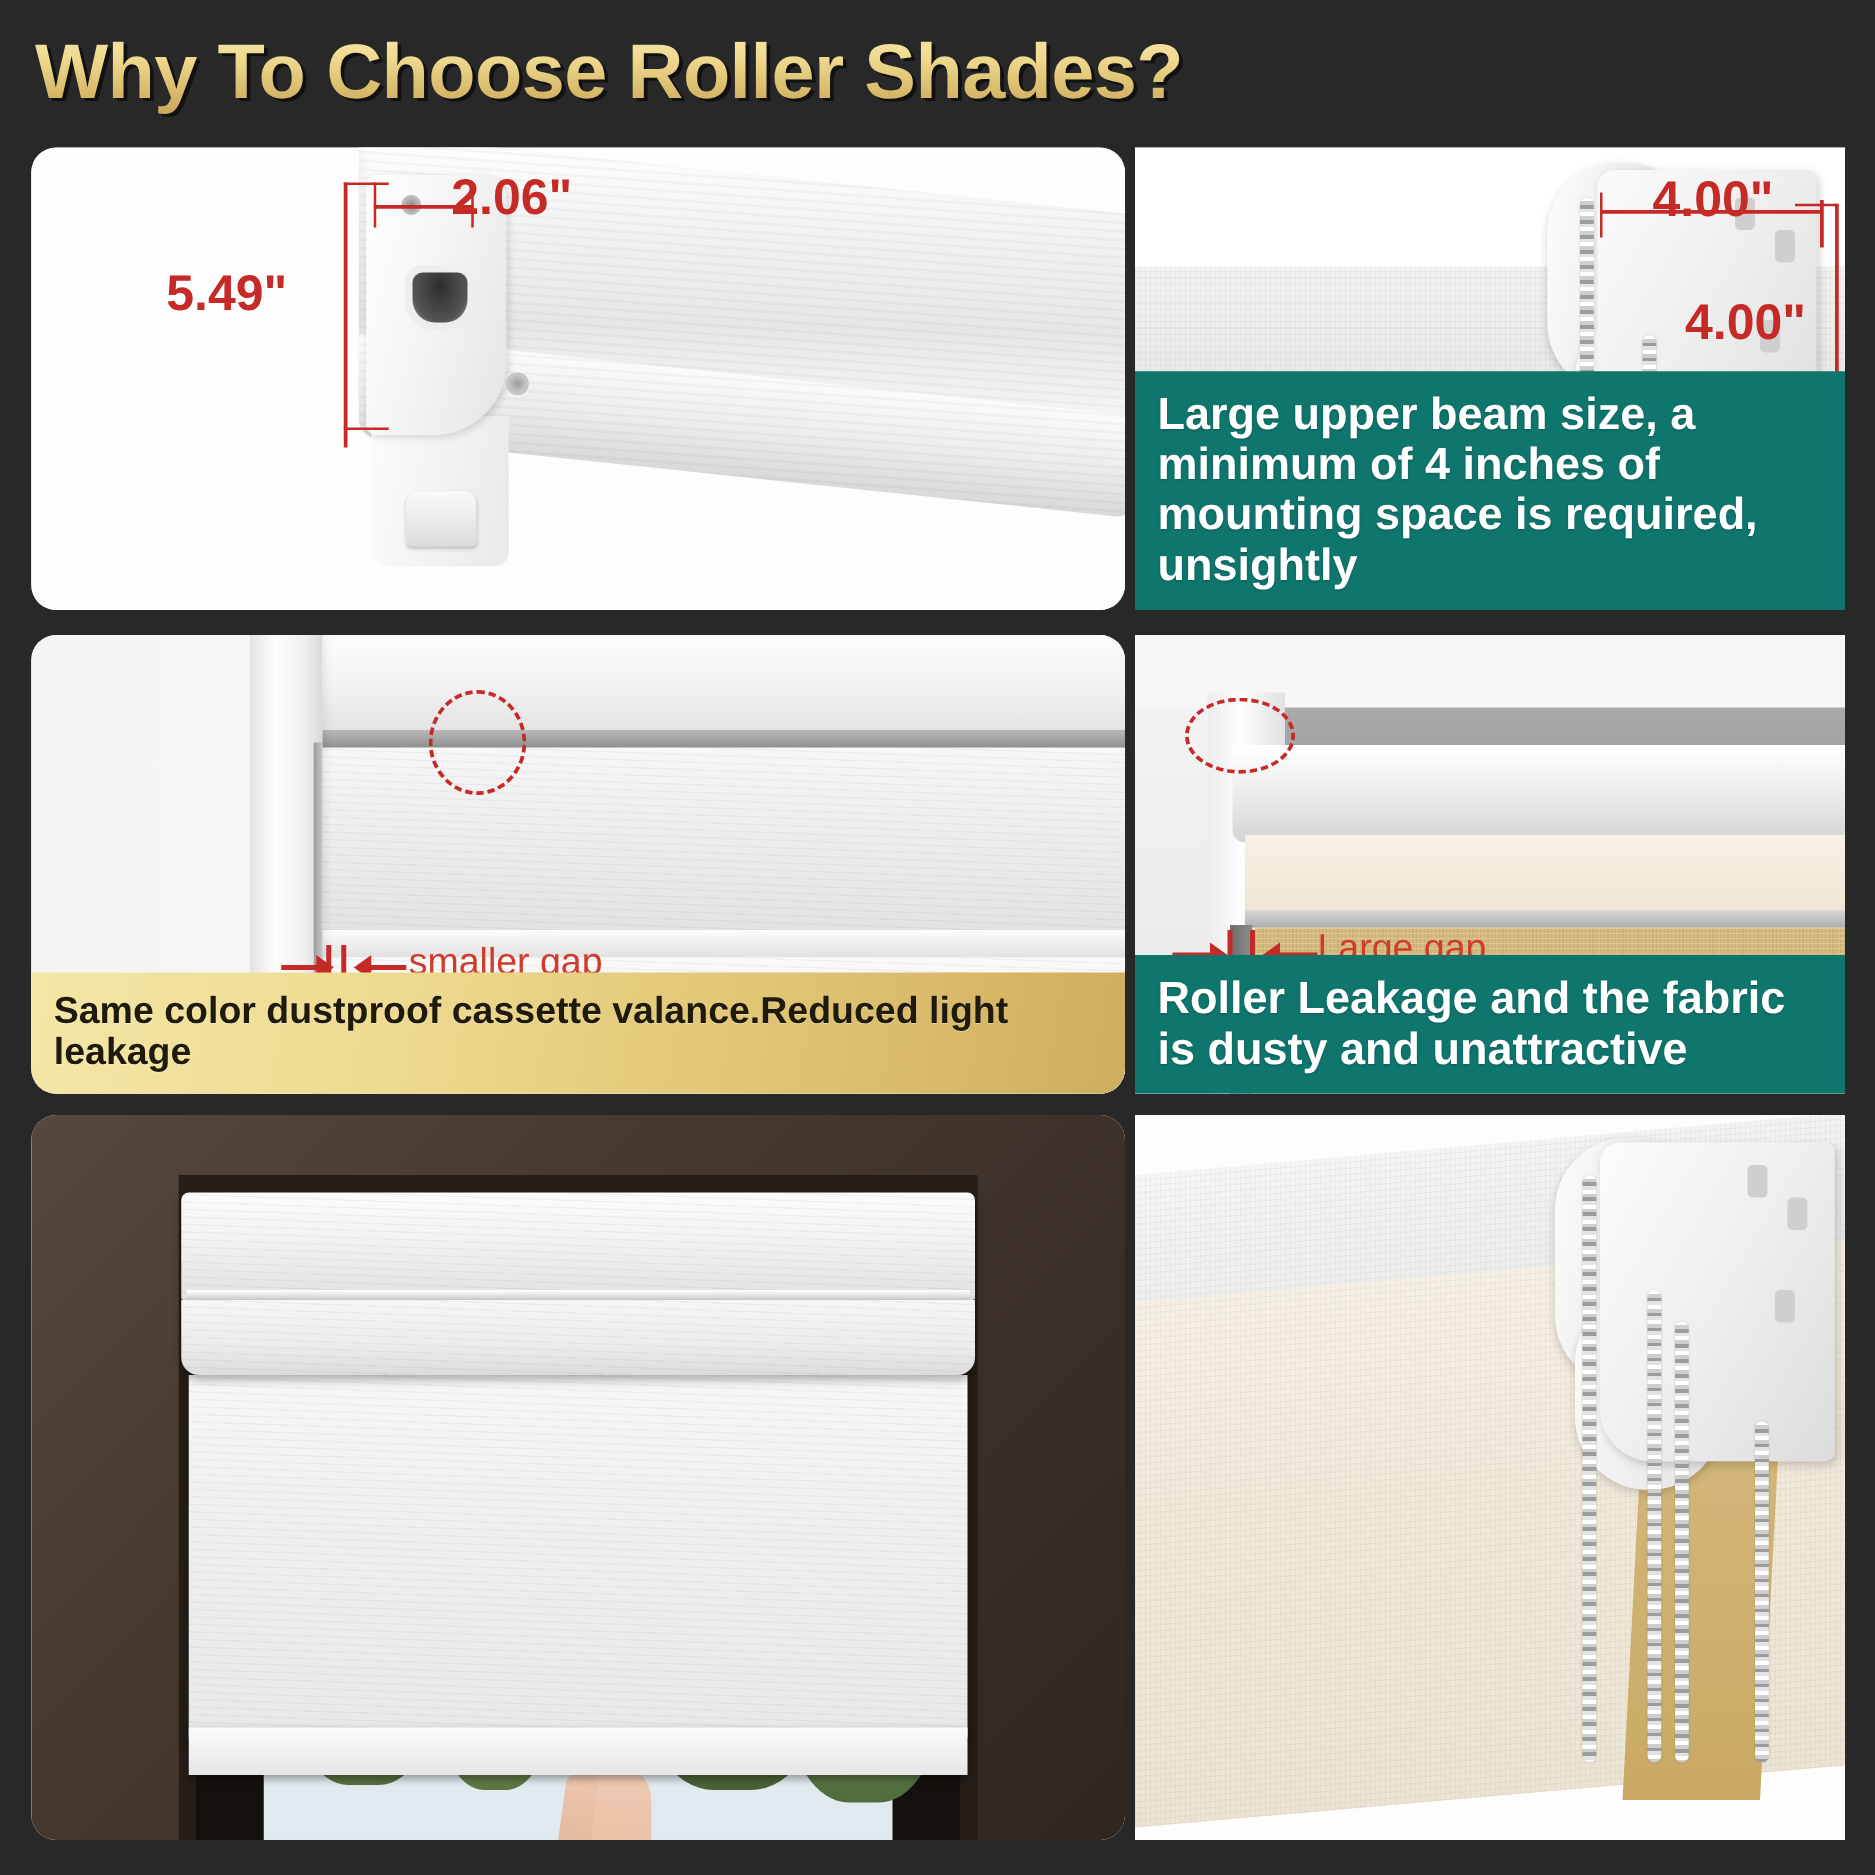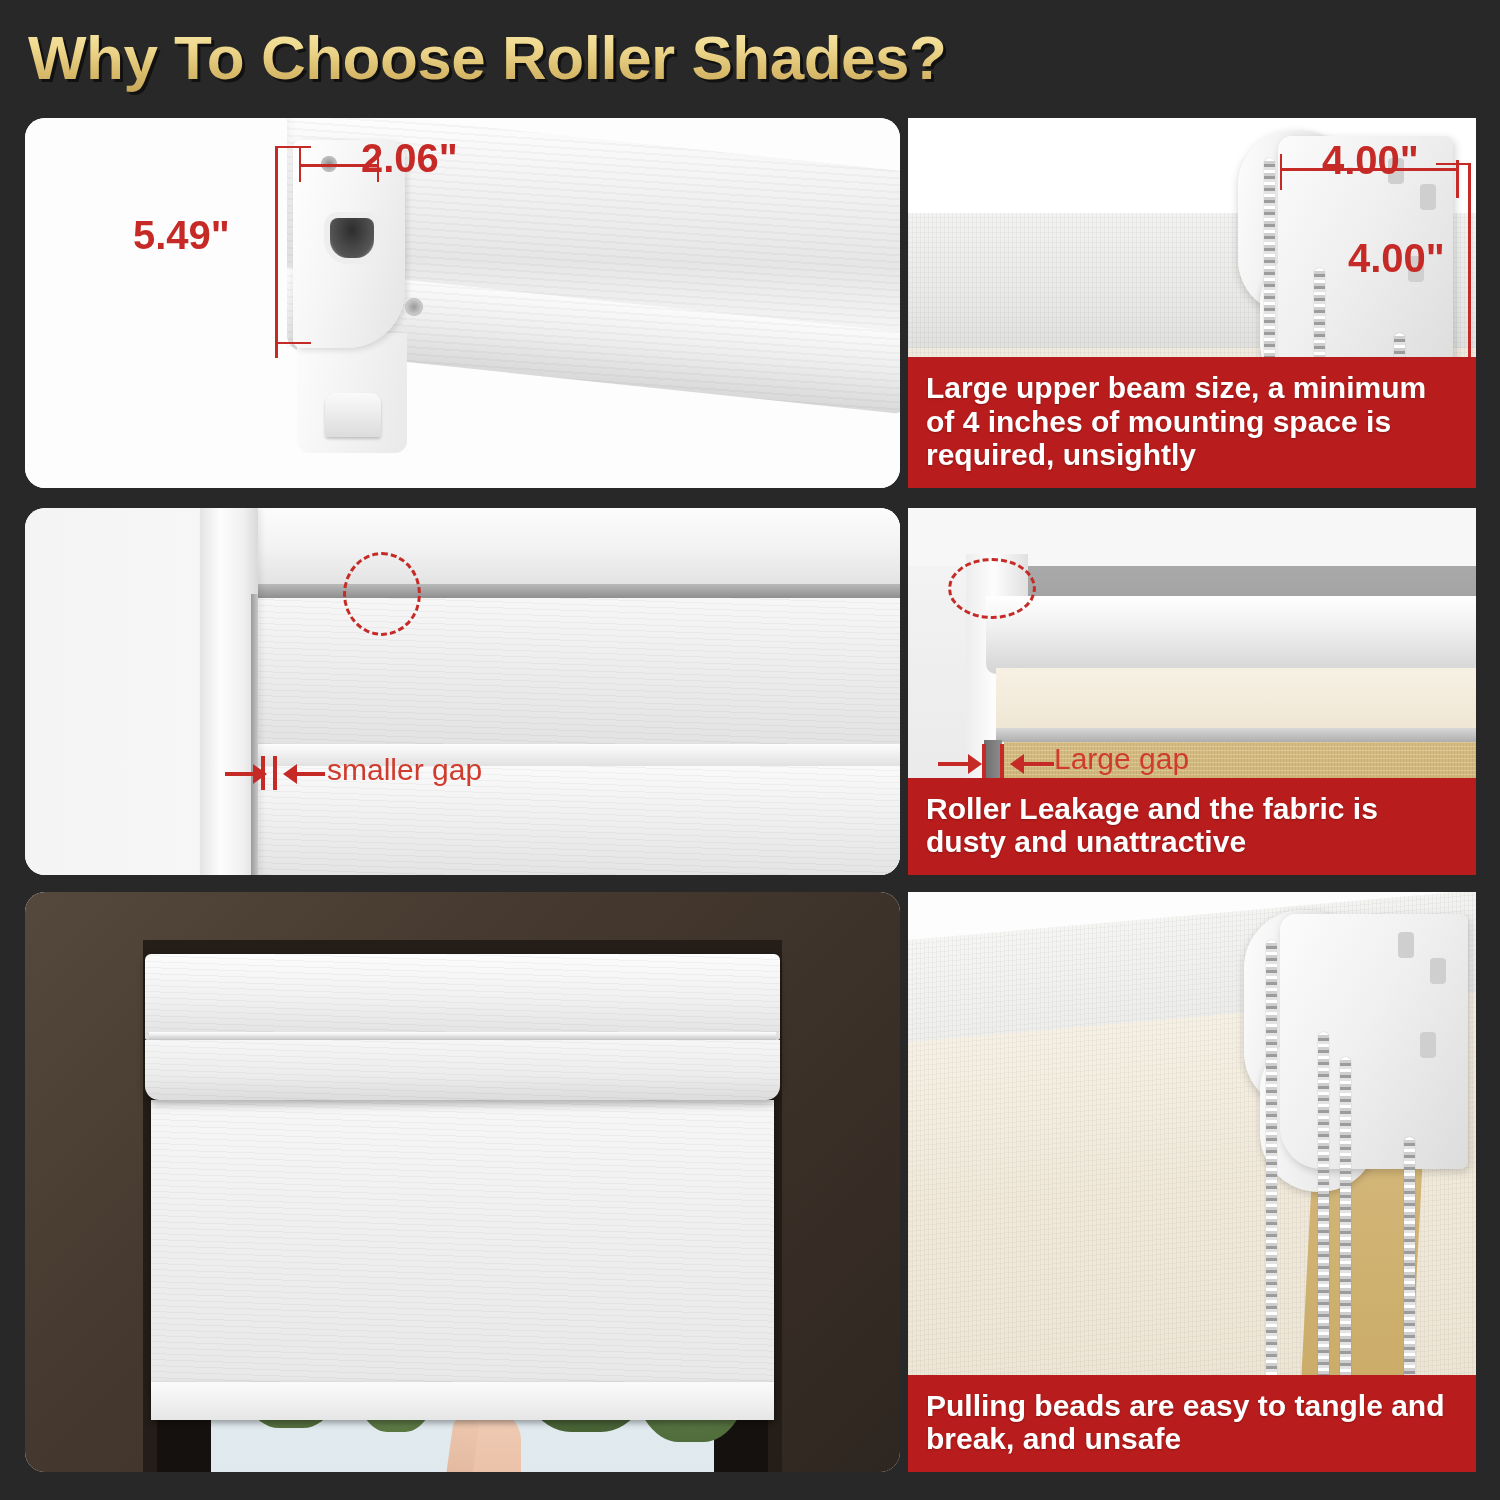--- a/index.html
+++ b/index.html
@@ -55,23 +55,23 @@
   }
   .caption.gold{
     background:linear-gradient(100deg,#f4e6a6 0%,#efdc93 30%,#e2c877 62%,#cfae5e 100%);
     color:#201a0c;
     border-bottom-left-radius:20px;
     border-bottom-right-radius:20px;
     font-size:30px;
     text-shadow:0 1px 0 rgba(255,255,255,.35);
   }
   .caption.gray{
-    background:#b91c1c;
+    background:#0f766e;
     color:#ffffff;
-    font-size:30px;
+    font-size:36px;
     text-shadow:0 1px 2px rgba(0,0,0,.25);
   }
   .dimlabel{ font-size:40px; color:#c62a26; font-weight:bold; position:absolute; white-space:nowrap;}
   .gaplabel{ font-size:30px; color:#cf3b2c; font-weight:normal; position:absolute; white-space:nowrap;}
   .rline{ position:absolute; background:#c62a26; }
   .dash-ellipse{ position:absolute; border:3px dashed #c62a26; border-radius:50%; }
 
   
   .p1-bg{ position:absolute; inset:0; background:#fdfdfd; }
   .p1-body{
@@ -408,20 +408,21 @@
     <div class="dash-ellipse" style="left:318px; top:44px; width:72px; height:78px;"></div>
 
     <div class="rline" style="left:200px; top:264px; width:30px; height:4px;"></div>
     <div class="arrow-l" style="left:228px; top:256px; border-top:10px solid transparent; border-bottom:10px solid transparent; border-left:14px solid #c62a26;"></div>
     <div class="rline" style="left:236px; top:248px; width:4px; height:34px;"></div>
     <div class="rline" style="left:248px; top:248px; width:4px; height:34px;"></div>
     <div class="arrow-r" style="left:258px; top:256px; border-top:10px solid transparent; border-bottom:10px solid transparent; border-right:14px solid #c62a26;"></div>
     <div class="rline" style="left:270px; top:264px; width:30px; height:4px;"></div>
     <div class="gaplabel" style="left:302px; top:245px;">smaller gap</div>
   </div>
+  <div class="caption gold">Same color dustproof cassette valance.Reduced light leakage</div>
 </div>
 
 <div class="panel right" style="left:908px; top:508px; width:568px; height:367px;">
   <div class="photo">
     <div class="p4-wall"></div>
     <div class="p4-top"></div>
     <div class="p4-gray"></div>
     <div class="p4-jamb"></div>
     <div class="p4-tube"></div>
     <div class="p4-cream"></div>
@@ -488,14 +489,13 @@
     <div class="p6-plate">
       <div class="p2-notch" style="left:118px; top:18px;"></div>
       <div class="p2-notch" style="left:150px; top:44px;"></div>
       <div class="p2-notch" style="left:140px; top:118px;"></div>
     </div>
     <div class="bead-chain" style="left:358px; top:48px;  height:470px;"></div>
     <div class="bead-chain" style="left:410px; top:140px; height:378px;"></div>
     <div class="bead-chain" style="left:432px; top:165px; height:353px;"></div>
     <div class="bead-chain" style="left:496px; top:245px; height:273px;"></div>
   </div>
-  <div class="caption gray">Pulling beads are easy to tangle and break, and unsafe</div>
 </div>
 
 </body></html>

